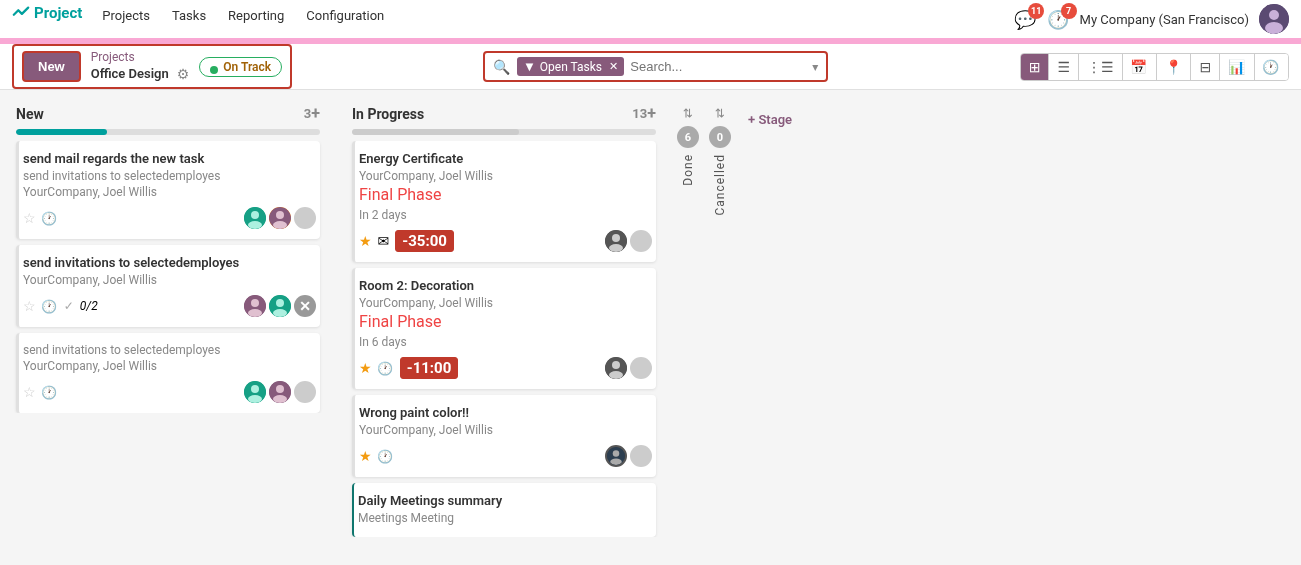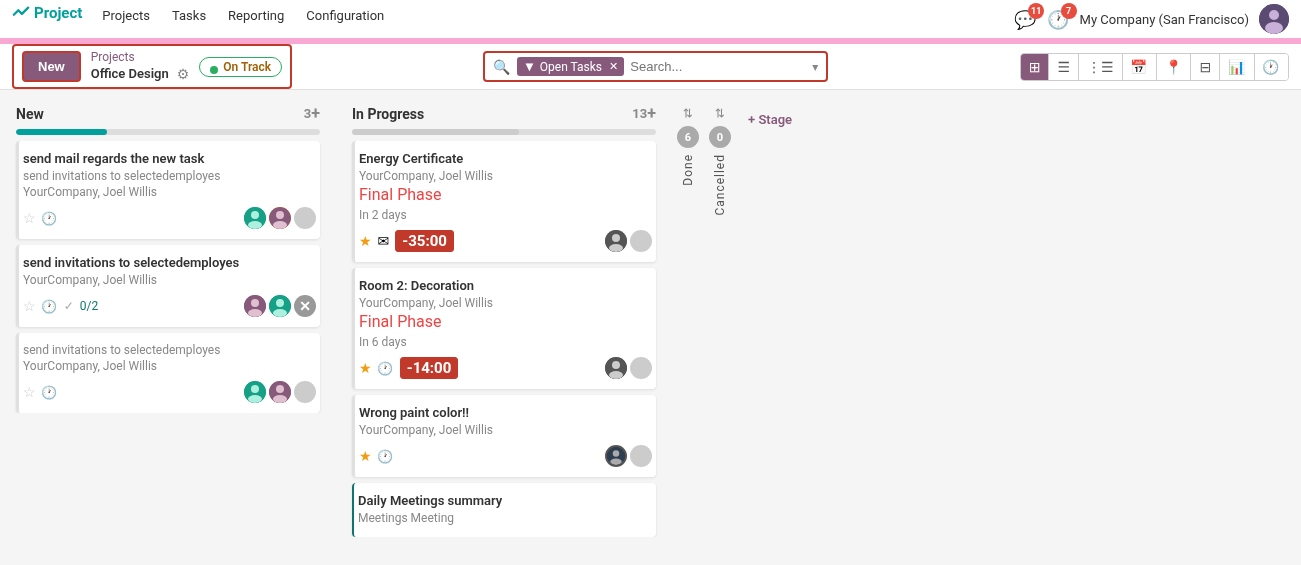--- a/index.html
+++ b/index.html
@@ -105,21 +105,21 @@
     }
     .card-title { font-weight: 600; font-size: 13px; color: #333; margin-bottom: 3px; }
     .card-subtitle { font-size: 12px; color: #888; margin-bottom: 2px; }
     .card-tag { font-size: 16px; color: #ef4444; }
     .card-deadline { font-size: 12px; color: #888; margin-top: 4px; }
     .card-footer { display: flex; align-items: center; gap: 6px; margin-top: 8px; }
     .card-star { color: #ccc; font-size: 14px; cursor: pointer; }
     .card-star.gold { color: #f39c12; }
     .card-clock { font-size: 13px; color: #aaa; cursor: pointer; }
     .card-check { font-size: 12px; color: #aaa; cursor: pointer; }
-    .card-subtask { font-size: 12px; color: #0f766e; }
+    .card-subtask { font-size: 12px; color: #000000; font-style: italic; }
     .card-avatars { display: flex; gap: 3px; margin-left: auto; }
     .avatar-sm {
       width: 22px; height: 22px; border-radius: 50%;
       display: flex; align-items: center; justify-content: center;
       font-size: 10px; color: #fff; font-weight: 600;
       background: #875a7b; overflow: hidden;
     }
     .avatar-sm.grey { background: #ccc; }
     .avatar-sm.teal { background: #16a085; }
     .avatar-sm.orange { background: #e67e22; }
@@ -370,21 +370,21 @@
       </div>
 
       <div class="card" style="border-left:3px solid #e0e0e0;">
         <div class="card-title">Room 2: Decoration</div>
         <div class="card-subtitle">YourCompany, Joel Willis</div>
         <div class="card-tag">Final Phase</div>
         <div class="card-deadline">In 6 days</div>
         <div class="card-footer">
           <span class="card-star gold">★</span>
           <span class="card-clock">🕐</span>
-          <span class="timer-badge">-14:00</span>
+          <span class="timer-badge">-11:00</span>
           <div class="card-avatars">
             <div class="avatar-sm" style="background:#555;">
               <svg width="22" height="22" viewBox="0 0 22 22">
                   <circle cx="11" cy="11" r="11" fill="#555"></circle>
                   <circle cx="11" cy="8" r="4" fill="#ccc"></circle>
                   <ellipse cx="11" cy="18" rx="7" ry="4" fill="#ccc"></ellipse>
                 </svg>
             </div>
             <div class="avatar-sm grey"></div>
           </div>

